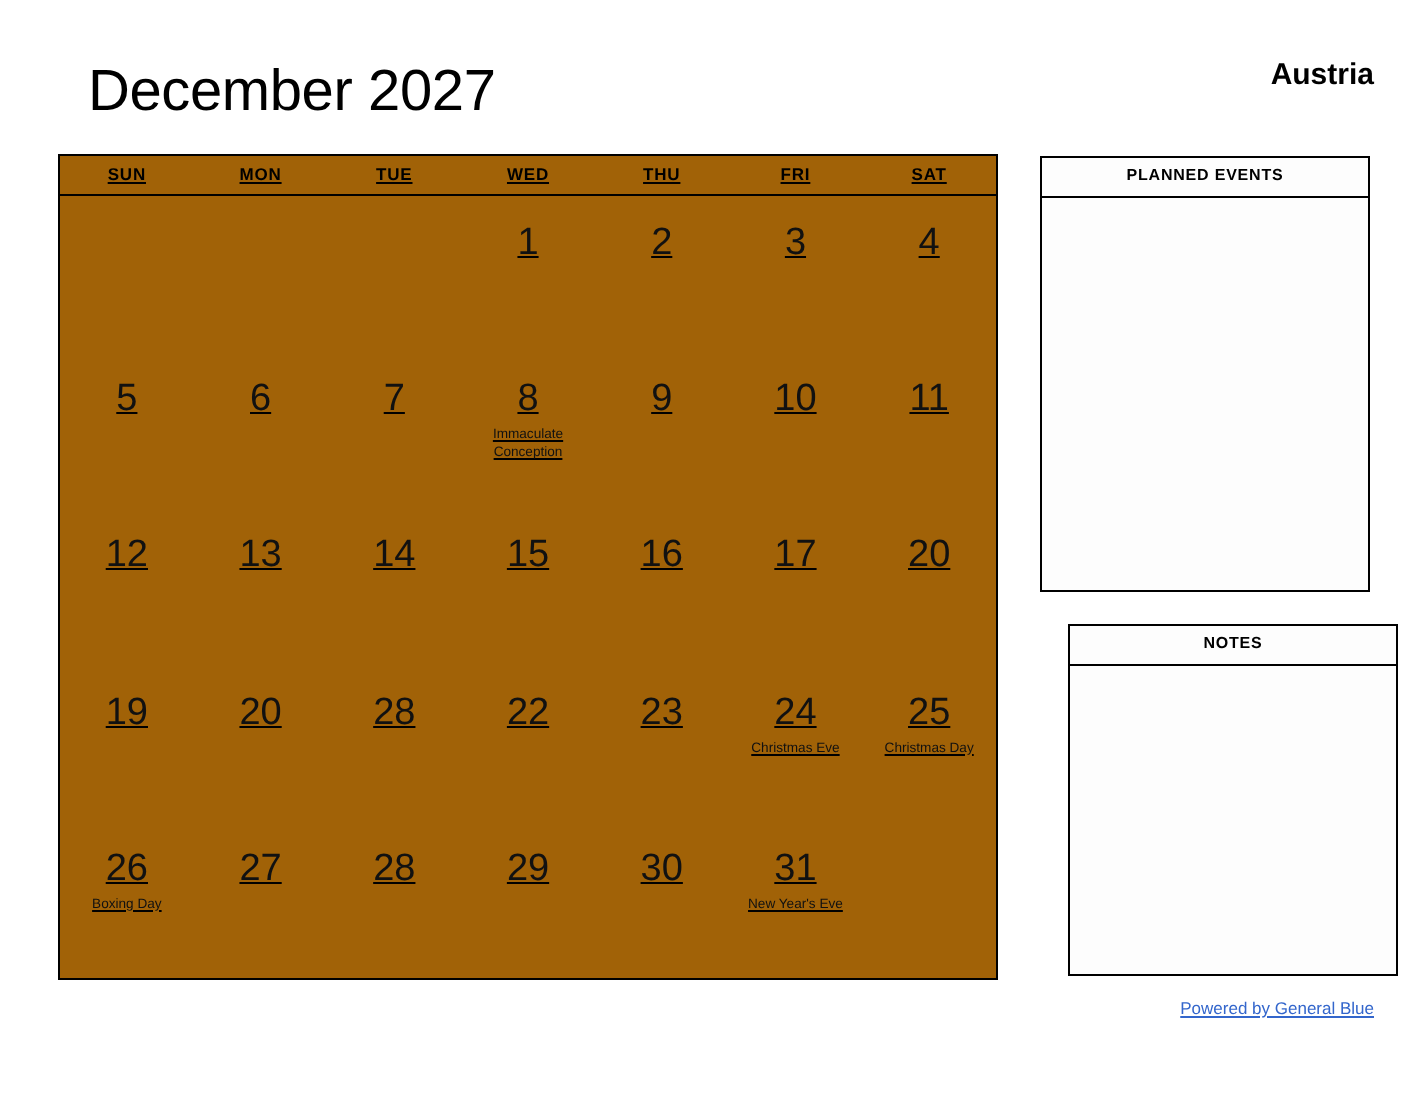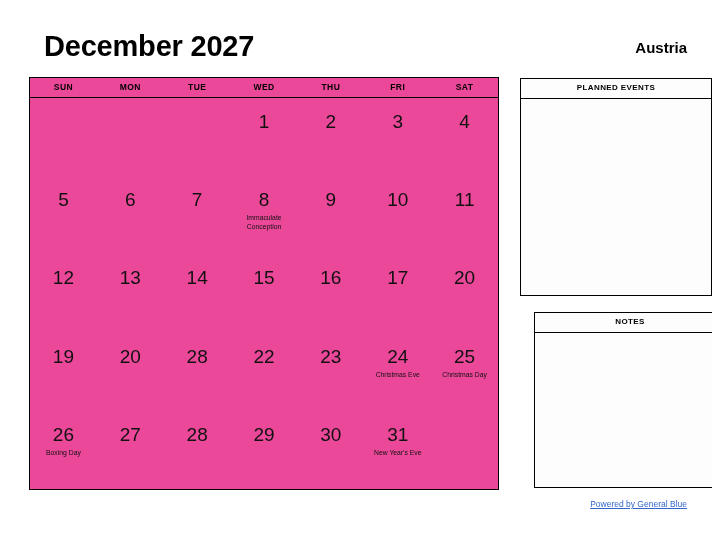--- a/index.html
+++ b/index.html
@@ -22,45 +22,46 @@
     left: 0;
     top: 28px;
     width: 712px;
     height: 40px;
   }
   #calendar-title {
     position: absolute;
     left: 44px;
     top: 0;
     font-size: 29px;
-    font-weight: bold;
+    font-weight: normal;
     letter-spacing: -0.2px;
     line-height: 36px;
     white-space: nowrap;
   }
   #country-label {
     position: absolute;
     right: 25px;
-    top: 10px;
+    top: 0;
     font-size: 15px;
     font-weight: bold;
     line-height: 20px;
     white-space: nowrap;
   }
 
   
   #calendar-grid {
     position: absolute;
     left: 29px;
     top: 77px;
     width: 470px;
     height: 413px;
     border: 1.4px solid #000000;
-    background: #ec4899;
-    box-sizing: border-box;
+    background: #a16207;
+    box-sizing: border-box;
+    text-decoration: underline;
   }
   #weekday-header {
     display: flex;
     width: 100%;
     height: 20px;
     border-bottom: 1.4px solid #000000;
     box-sizing: border-box;
   }
   .weekday-cell {
     flex: 1 1 0;
@@ -98,21 +99,21 @@
     line-height: 9px;
     margin-top: 2px;
     padding: 0 2px;
     color: #111111;
   }
 
   
   .side-panel {
     position: absolute;
     left: 520px;
-    width: 192px;
+    width: 165px;
     border: 1.4px solid #000000;
     background: #fdfdfd;
     box-sizing: border-box;
   }
   #planned-events-panel {
     top: 78px;
     height: 218px;
   }
   #notes-panel {
     top: 312px;

